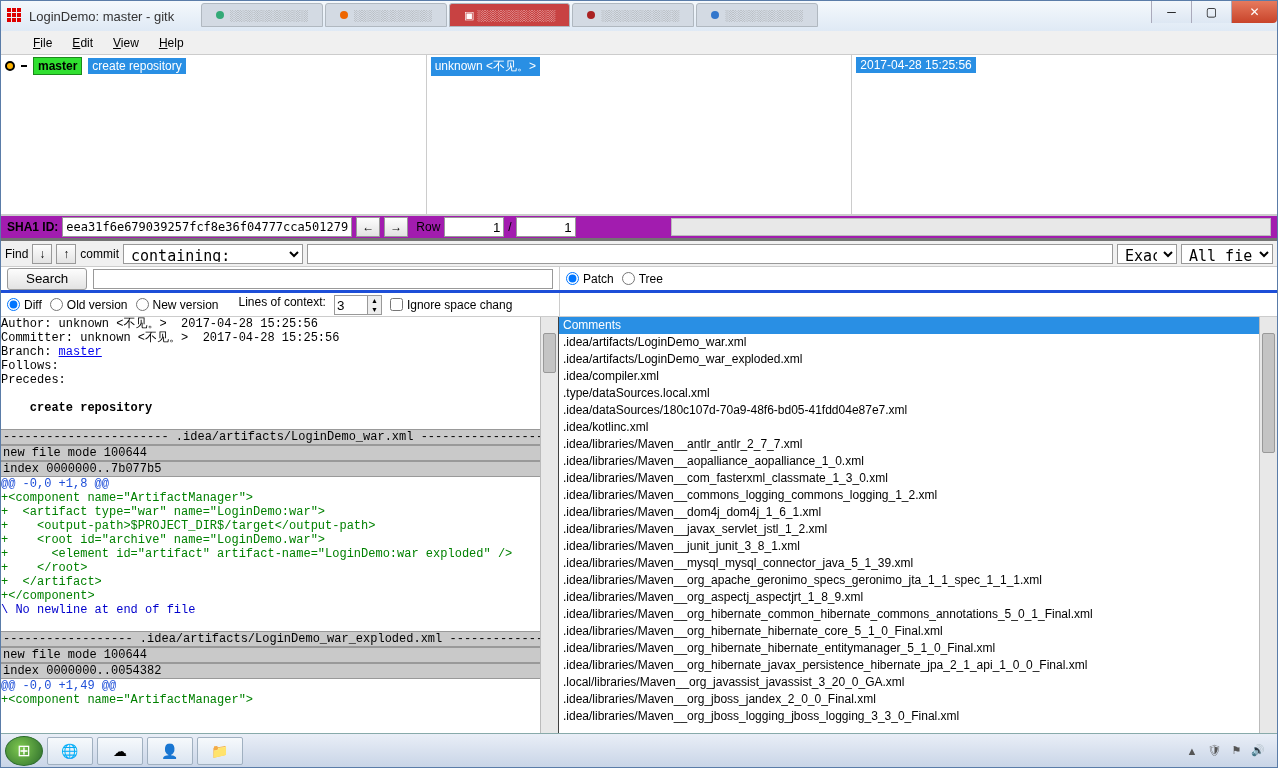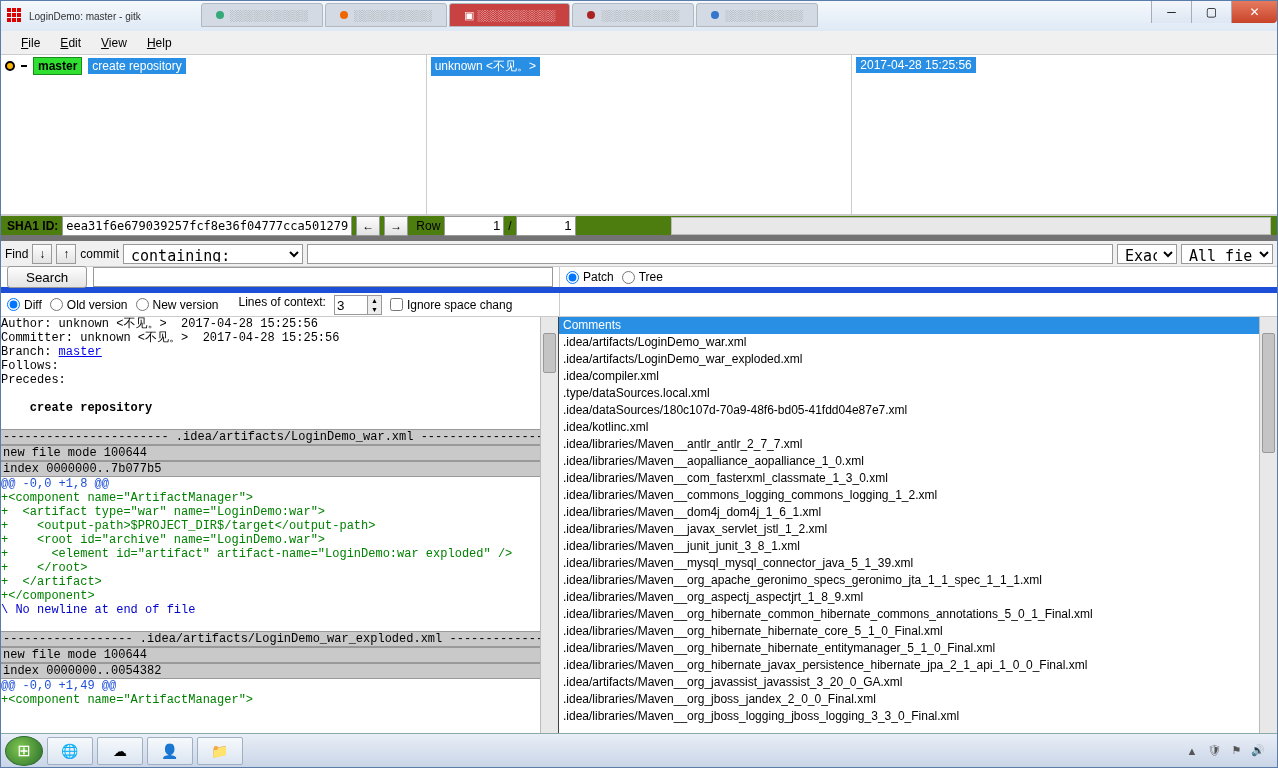--- a/index.html
+++ b/index.html
@@ -1,52 +1,52 @@
 <!DOCTYPE html>
 <html><head>
 <meta charset="utf-8">
 <style>
 * { box-sizing: border-box; margin: 0; padding: 0; }
 body { font-family: Tahoma, Arial, sans-serif; font-size: 12px; background: #fff; overflow: hidden; }
 .window { width: 1278px; height: 768px; border: 1px solid #5a7ca8; display: flex; flex-direction: column; }
 .titlebar { height: 30px; background: linear-gradient(#f4f8fc, #dfe9f5); display: flex; align-items: center; position: relative; }
 .title-icon { width: 16px; height: 16px; margin: 0 6px; display: grid; grid-template-columns: repeat(3,4px); grid-template-rows: repeat(3,4px); gap: 1px; }
 .title-icon span { background: #d00; }
-.title-text { font-size: 10px; color: #333; }
+.title-text { font-size: 13px; color: #333; }
 .taskbar-tabs { position: absolute; left: 200px; display: flex; gap: 2px; top: 2px; }
 .taskbar-tab { height: 24px; padding: 4px 14px; background: #d3dae3; border: 1px solid #b0b8c0; border-radius: 3px 3px 0 0; font-size: 11px; color: #888; display: flex; align-items: center; gap: 6px; }
 .taskbar-tab.red { background: #c84242; color: #fff; }
 .taskbar-tab .dot { width: 8px; height: 8px; border-radius: 50%; }
 .win-controls { position: absolute; right: 0; top: 0; display: flex; }
 .win-btn { width: 40px; height: 22px; display: flex; align-items: center; justify-content: center; border-left: 1px solid #aab; background: linear-gradient(#f2f6fb,#dde7f3); font-size: 12px; }
 .win-btn.close { background: linear-gradient(#e67a5e,#c8432a); color: #fff; width: 46px; border-radius: 0 0 4px 0; }
-.menubar { height: 24px; background: #f0f0f0; border-bottom: 1px solid #ccc; display: flex; align-items: center; padding-left: 12px; gap: 4px; }
+.menubar { height: 24px; background: #f0f0f0; border-bottom: 1px solid #ccc; display: flex; align-items: center; padding-left: 24px; gap: 4px; }
 .menu-item { padding: 2px 8px; }
 .menu-item u { text-decoration: underline; }
 .top-panes { height: 160px; display: flex; border-bottom: 1px solid #ccc; }
 .pane { flex: 1; background: #fff; border-right: 1px solid #ccc; padding: 2px 4px; position: relative; overflow: hidden; }
 .pane:last-child { border-right: none; }
 .commit-row { display: flex; align-items: center; gap: 6px; }
 .commit-dot { width: 10px; height: 10px; border: 2px solid #000; border-radius: 50%; background: #ffb400; }
 .branch-tag { background: #30e030; color: #000; padding: 1px 4px; border: 1px solid #1a8a1a; font-weight: bold; }
 .sel-commit { background: #298fe4; color: #fff; padding: 1px 4px; }
 .sel-text { background: #298fe4; color: #fff; padding: 1px 4px; display: inline-block; }
-.sha-row { height: 26px; border-top: 1px solid #ccc; border-bottom: 6px solid #737373; display: flex; align-items: center; padding: 2px 6px; gap: 4px; background: #4d7c0f; }
+.sha-row { height: 26px; border-top: 1px solid #ccc; border-bottom: 3px solid #737373; display: flex; align-items: center; padding: 2px 6px; gap: 4px; background: #a21caf; }
 .sha-label { font-weight: bold; }
 .sha-input { width: 290px; height: 20px; font-family: monospace; font-size: 12px; padding: 1px 3px; border: 1px solid #999; background: #fff; }
 .nav-btn { width: 24px; height: 20px; border: 1px solid #999; background: linear-gradient(#fdfdfd,#e3e3e3); display: flex; align-items: center; justify-content: center; }
 .row-label { margin-left: 4px; }
 .row-input { width: 60px; height: 20px; text-align: right; border: 1px solid #999; padding: 1px 3px; }
 .sha-row .spacer { flex: 1; }
 .hscroll-track { height: 18px; background: #e8e8e8; border: 1px solid #bbb; width: 600px; }
 .find-row { height: 26px; display: flex; align-items: center; padding: 2px 4px; gap: 4px; background: #f0f0f0; border-bottom: 1px solid #ccc; }
 .arrow-btn { width: 20px; height: 20px; border: 1px solid #999; background: linear-gradient(#fdfdfd,#e3e3e3); display: flex; align-items: center; justify-content: center; }
 .find-combo { height: 20px; border: 1px solid #999; padding: 1px 3px; background: #fff; font-family: monospace; font-size: 15px; }
 .find-input { flex: 1; height: 20px; border: 1px solid #999; }
-.mid-row { height: 26px; display: flex; align-items: stretch; border-bottom: 6px solid #1d4ed8; }
+.mid-row { height: 26px; display: flex; align-items: stretch; border-bottom: 3px solid #1d4ed8; }
 .mid-left { flex: 0 0 558px; display: flex; align-items: center; gap: 6px; padding: 2px 6px; }
 .mid-right { flex: 1; display: flex; align-items: center; gap: 8px; padding: 2px 6px; border-left: 1px solid #ccc; }
 .btn { height: 22px; padding: 2px 18px; border: 1px solid #999; background: linear-gradient(#fdfdfd,#e3e3e3); border-radius: 3px; }
 .search-input { flex: 1; height: 20px; border: 1px solid #999; }
 .opts-row { height: 24px; display: flex; align-items: stretch; border-bottom: 1px solid #ccc; }
 .opts-left { flex: 0 0 558px; display: flex; gap: 8px; padding: 2px 6px; overflow: hidden; }
 .opts-right { flex: 1; border-left: 1px solid #ccc; }
 .radio-group { display: flex; align-items: center; gap: 4px; }
 .spinner { width: 48px; height: 20px; border: 1px solid #999; display: flex; }
 .spinner input { width: 32px; border: none; text-align: left; padding-left: 2px; }
@@ -222,21 +222,21 @@
           <div class="file-item">.idea/libraries/Maven__dom4j_dom4j_1_6_1.xml</div>
           <div class="file-item">.idea/libraries/Maven__javax_servlet_jstl_1_2.xml</div>
           <div class="file-item">.idea/libraries/Maven__junit_junit_3_8_1.xml</div>
           <div class="file-item">.idea/libraries/Maven__mysql_mysql_connector_java_5_1_39.xml</div>
           <div class="file-item">.idea/libraries/Maven__org_apache_geronimo_specs_geronimo_jta_1_1_spec_1_1_1.xml</div>
           <div class="file-item">.idea/libraries/Maven__org_aspectj_aspectjrt_1_8_9.xml</div>
           <div class="file-item">.idea/libraries/Maven__org_hibernate_common_hibernate_commons_annotations_5_0_1_Final.xml</div>
           <div class="file-item">.idea/libraries/Maven__org_hibernate_hibernate_core_5_1_0_Final.xml</div>
           <div class="file-item">.idea/libraries/Maven__org_hibernate_hibernate_entitymanager_5_1_0_Final.xml</div>
           <div class="file-item">.idea/libraries/Maven__org_hibernate_javax_persistence_hibernate_jpa_2_1_api_1_0_0_Final.xml</div>
-          <div class="file-item">.idea/artifacts/Maven__org_javassist_javassist_3_20_0_GA.xml</div>
+          <div class="file-item">.local/libraries/Maven__org_javassist_javassist_3_20_0_GA.xml</div>
           <div class="file-item">.idea/libraries/Maven__org_jboss_jandex_2_0_0_Final.xml</div>
           <div class="file-item">.idea/libraries/Maven__org_jboss_logging_jboss_logging_3_3_0_Final.xml</div>
         </div>
       <div class="file-scroll">
           <div class="thumb"></div>
         </div>
     </div>
   </div>
 
   <div class="taskbar-bottom">

